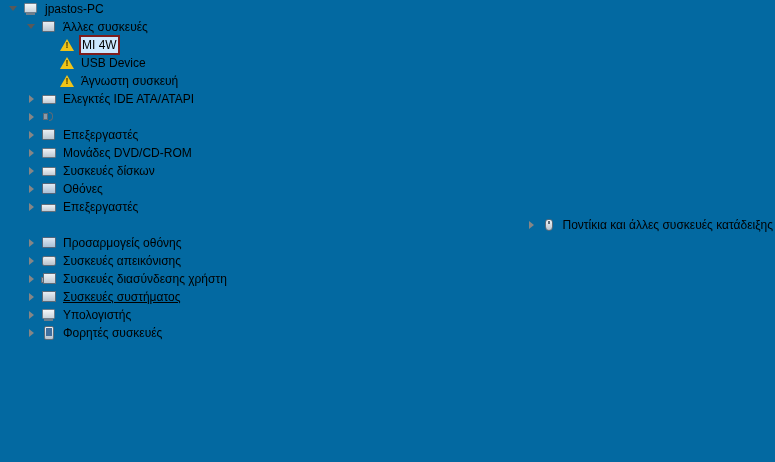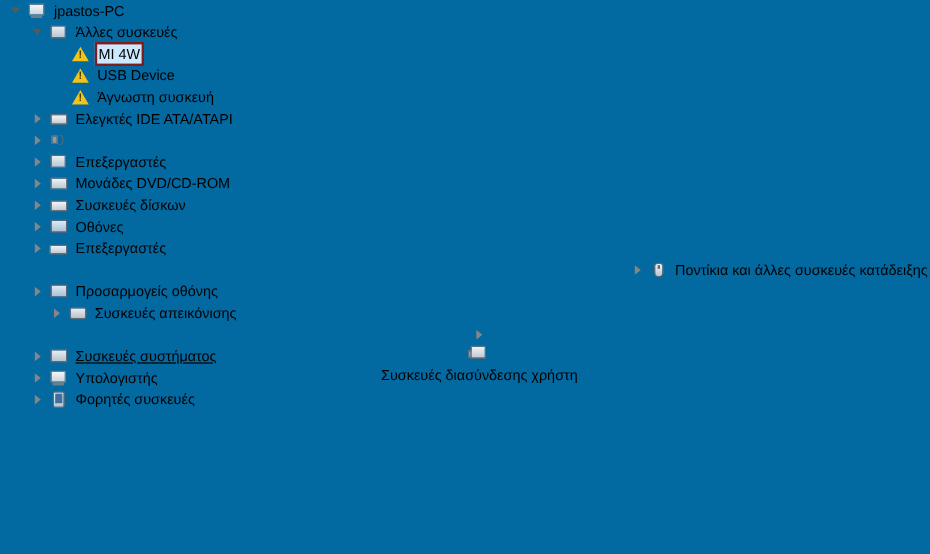--- a/index.html
+++ b/index.html
@@ -525,28 +525,28 @@
       </span>
       <span class="label">Ποντίκια και άλλες συσκευές κατάδειξης</span>
     </div>
     <div class="node" style="padding-left: 24px;">
       <span class="expander collapsed"></span>
       <span class="icon icon-monitor">
         <span class="ic-box"></span>
       </span>
       <span class="label">Προσαρμογείς οθόνης</span>
     </div>
-    <div class="node" style="padding-left: 40px;">
+    <div class="node" style="padding-left: 24px;">
       <span class="expander collapsed"></span>
       <span class="icon icon-camera">
         <span class="ic-box"></span>
       </span>
       <span class="label">Συσκευές απεικόνισης</span>
     </div>
-    <div class="node" style="padding-left: 24px; flex-direction: column;">
+    <div class="node" style="padding-left: 24px;">
       <span class="expander collapsed"></span>
       <span class="icon icon-hid">
         <span class="ic-box"></span>
       </span>
       <span class="label">Συσκευές διασύνδεσης χρήστη</span>
     </div>
     <div class="node" style="padding-left: 24px; text-decoration: underline;">
       <span class="expander collapsed"></span>
       <span class="icon icon-system">
         <span class="ic-box"></span>

